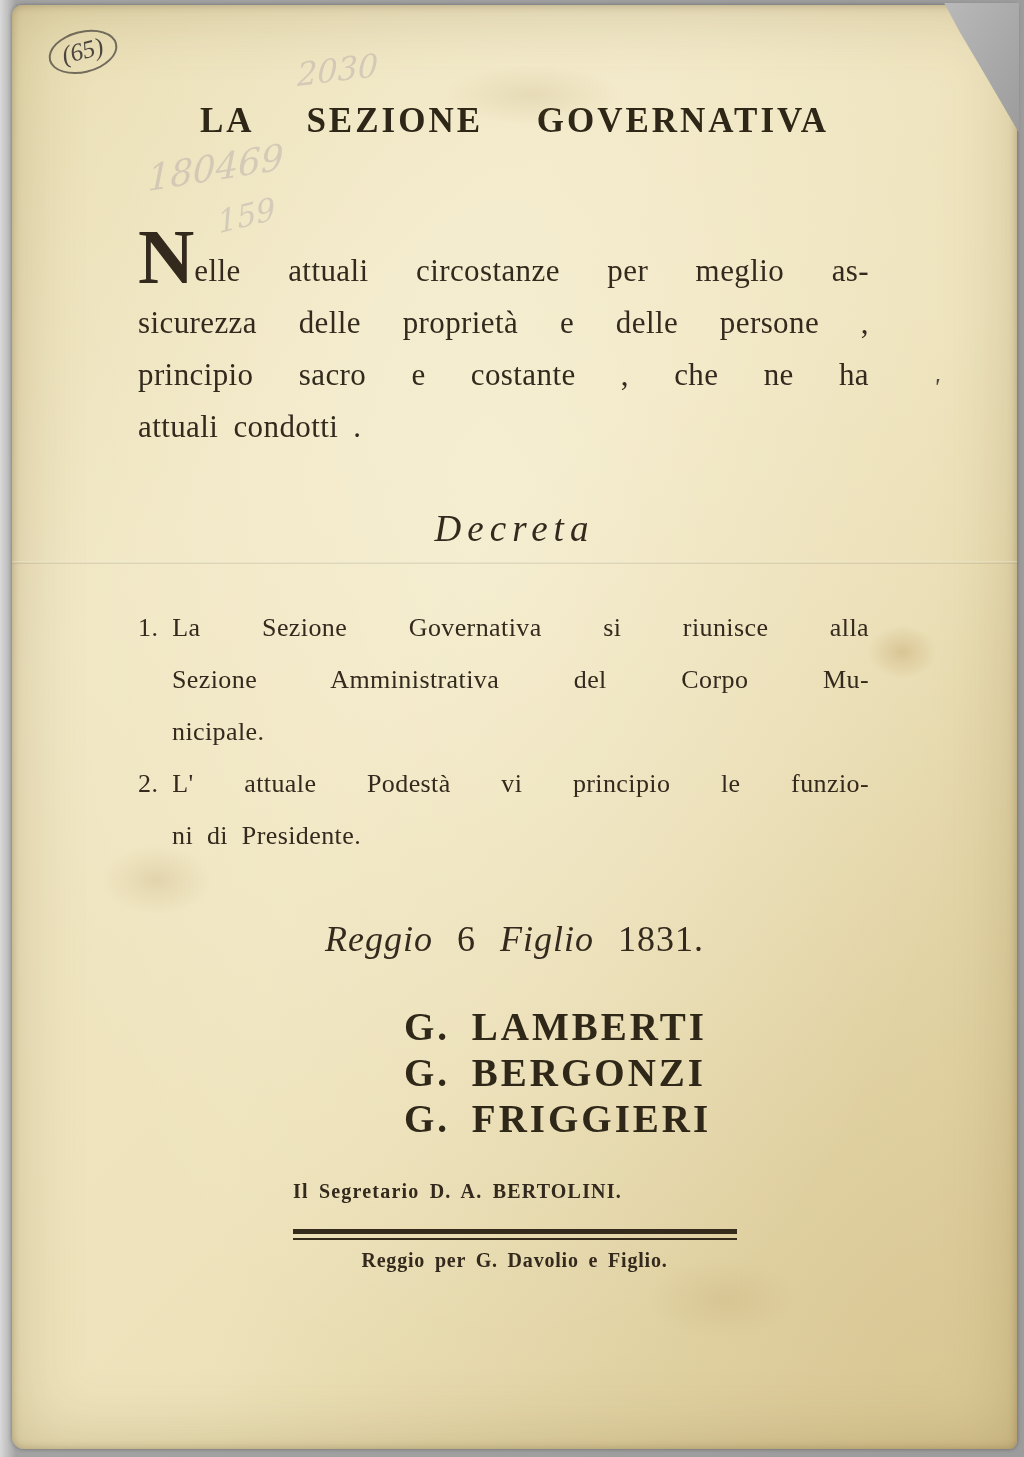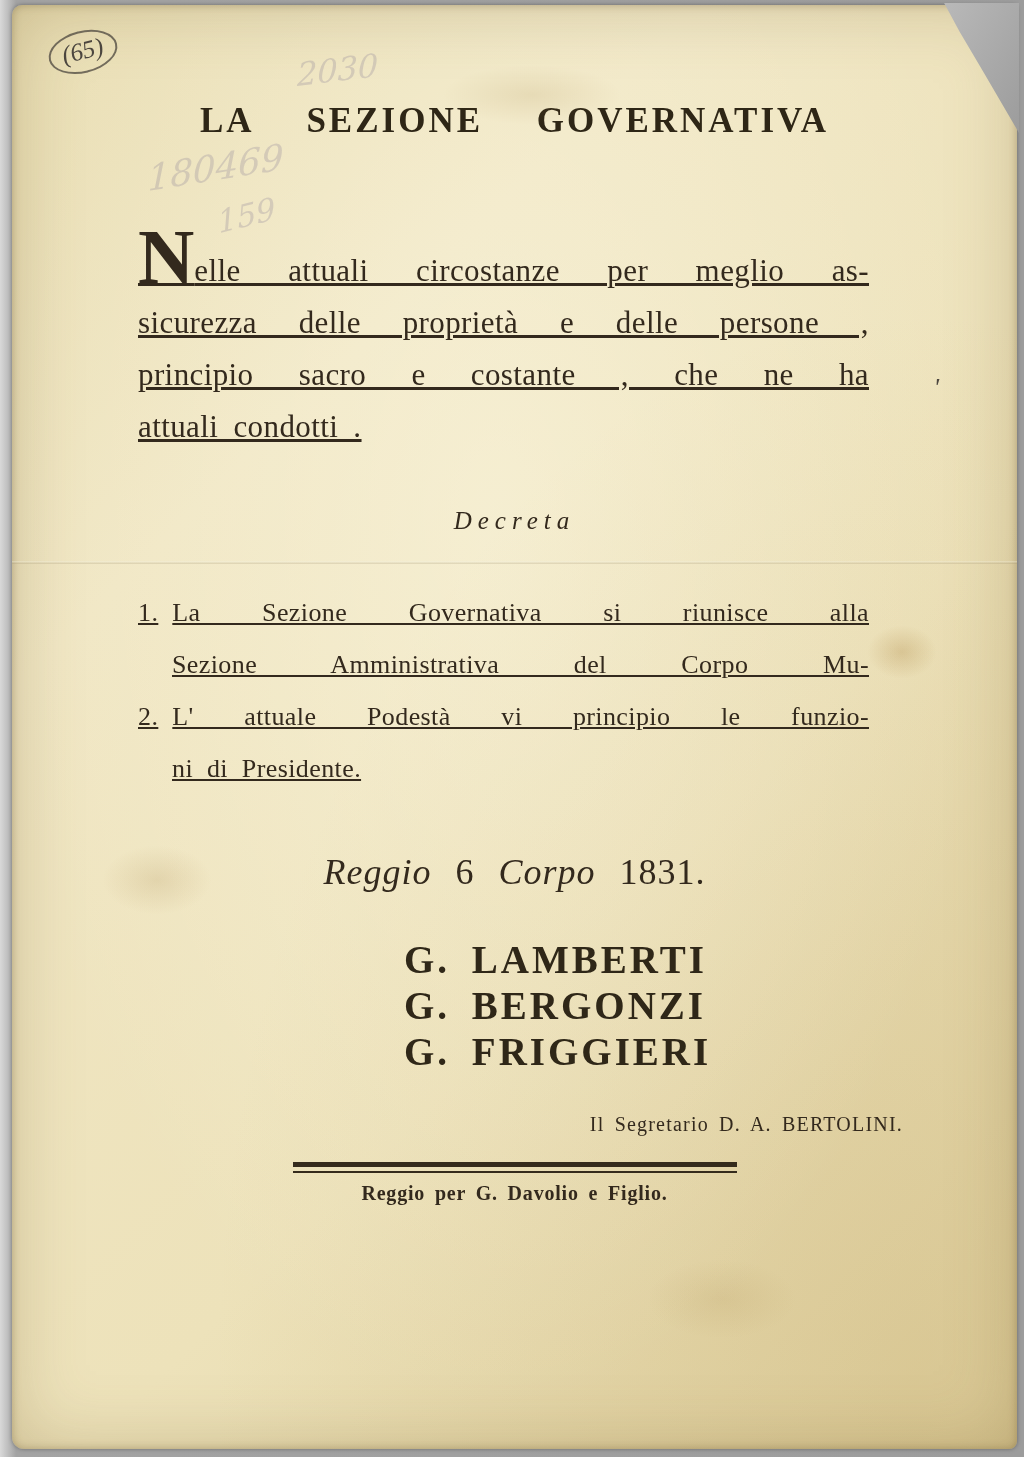--- a/index.html
+++ b/index.html
@@ -48,47 +48,47 @@
 
   .title{
     margin:96px 60px 0;text-align:center;
     font-size:35px;font-weight:bold;letter-spacing:3px;word-spacing:42px;
     color:#2e2616;
   }
   .opening{
     margin:104px 148px 0 126px;
     font-size:31px;line-height:52px;word-spacing:7px;letter-spacing:0.4px;
   }
-  .line{min-height:52px;text-decoration:underline;}
+  .line{min-height:52px;}
   .justify{text-align:justify;text-align-last:justify;}
   .dropcap{
     font-size:78px;line-height:0;font-weight:600;letter-spacing:0;
     position:relative;top:2px;
   }
   .decreta{
     margin-top:54px;text-align:center;font-style:italic;
-    font-size:25px;letter-spacing:6px;word-spacing:8px;
+    font-size:37px;letter-spacing:6px;word-spacing:8px;
   }
   .articles{
     margin:52px 148px 0 126px;
     font-size:26px;line-height:52px;word-spacing:7px;letter-spacing:0.4px;
   }
   .article .num{padding-right:14px;}
   .cont{margin-left:34px;}
   .dateline{
     margin-top:56px;text-align:center;font-size:36px;word-spacing:14px;letter-spacing:1px;
   }
   .it{font-style:italic;}
   .signatures{
     margin:44px 0 0 392px;font-size:39px;line-height:46px;
     letter-spacing:3px;word-spacing:9px;font-weight:600;color:#2f2718;
   }
   .secretary{
-    margin-top:38px;padding-right:114px;text-align:right;
-    font-size:20px;letter-spacing:1.2px;word-spacing:4px;font-weight:400;
+    margin-top:38px;padding-right:114px;text-align:center;
+    font-size:20px;letter-spacing:1.2px;word-spacing:4px;font-weight:700;
   }
   .rule{
     width:444px;margin:26px auto 0;height:4px;
     border-top:5px solid #352b1c;border-bottom:2px solid #352b1c;
   }
   .imprint{
     margin-top:9px;text-align:center;font-size:20px;
     letter-spacing:0.8px;word-spacing:4px;font-weight:600;
   }
   .mark-right{position:absolute;top:368px;right:78px;font-size:26px;color:#4c463f;font-style:italic;}
@@ -119,31 +119,32 @@
     <div class="line justify">principio sacro e costante , che ne ha</div>
     <div class="line">attuali condotti .</div>
   </div>
 
   <div class="decreta">Decreta</div>
 
   <div class="articles">
     <div class="article">
       <div class="line justify"><span class="num">1.</span><span>La Sezione Governativa si riunisce alla</span></div>
       <div class="line justify cont">Sezione Amministrativa del Corpo Mu-</div>
+      <div class="line cont">nicipale.</div>
     </div>
     <div class="article">
       <div class="line justify"><span class="num">2.</span><span>L' attuale Podestà vi principio le funzio-</span></div>
       <div class="line cont">ni di Presidente.</div>
     </div>
   </div>
 
   <div class="dateline">
     <span class="it">Reggio</span>
     <span>6</span>
-    <span class="it">Corpo</span>
+    <span class="it">Figlio</span>
     <span>1831.</span>
   </div>
 
   <div class="signatures">
     <div>G. LAMBERTI</div>
     <div>G. BERGONZI</div>
     <div>G. FRIGGIERI</div>
   </div>
 
   <div class="secretary">Il Segretario D. A. BERTOLINI.</div>

